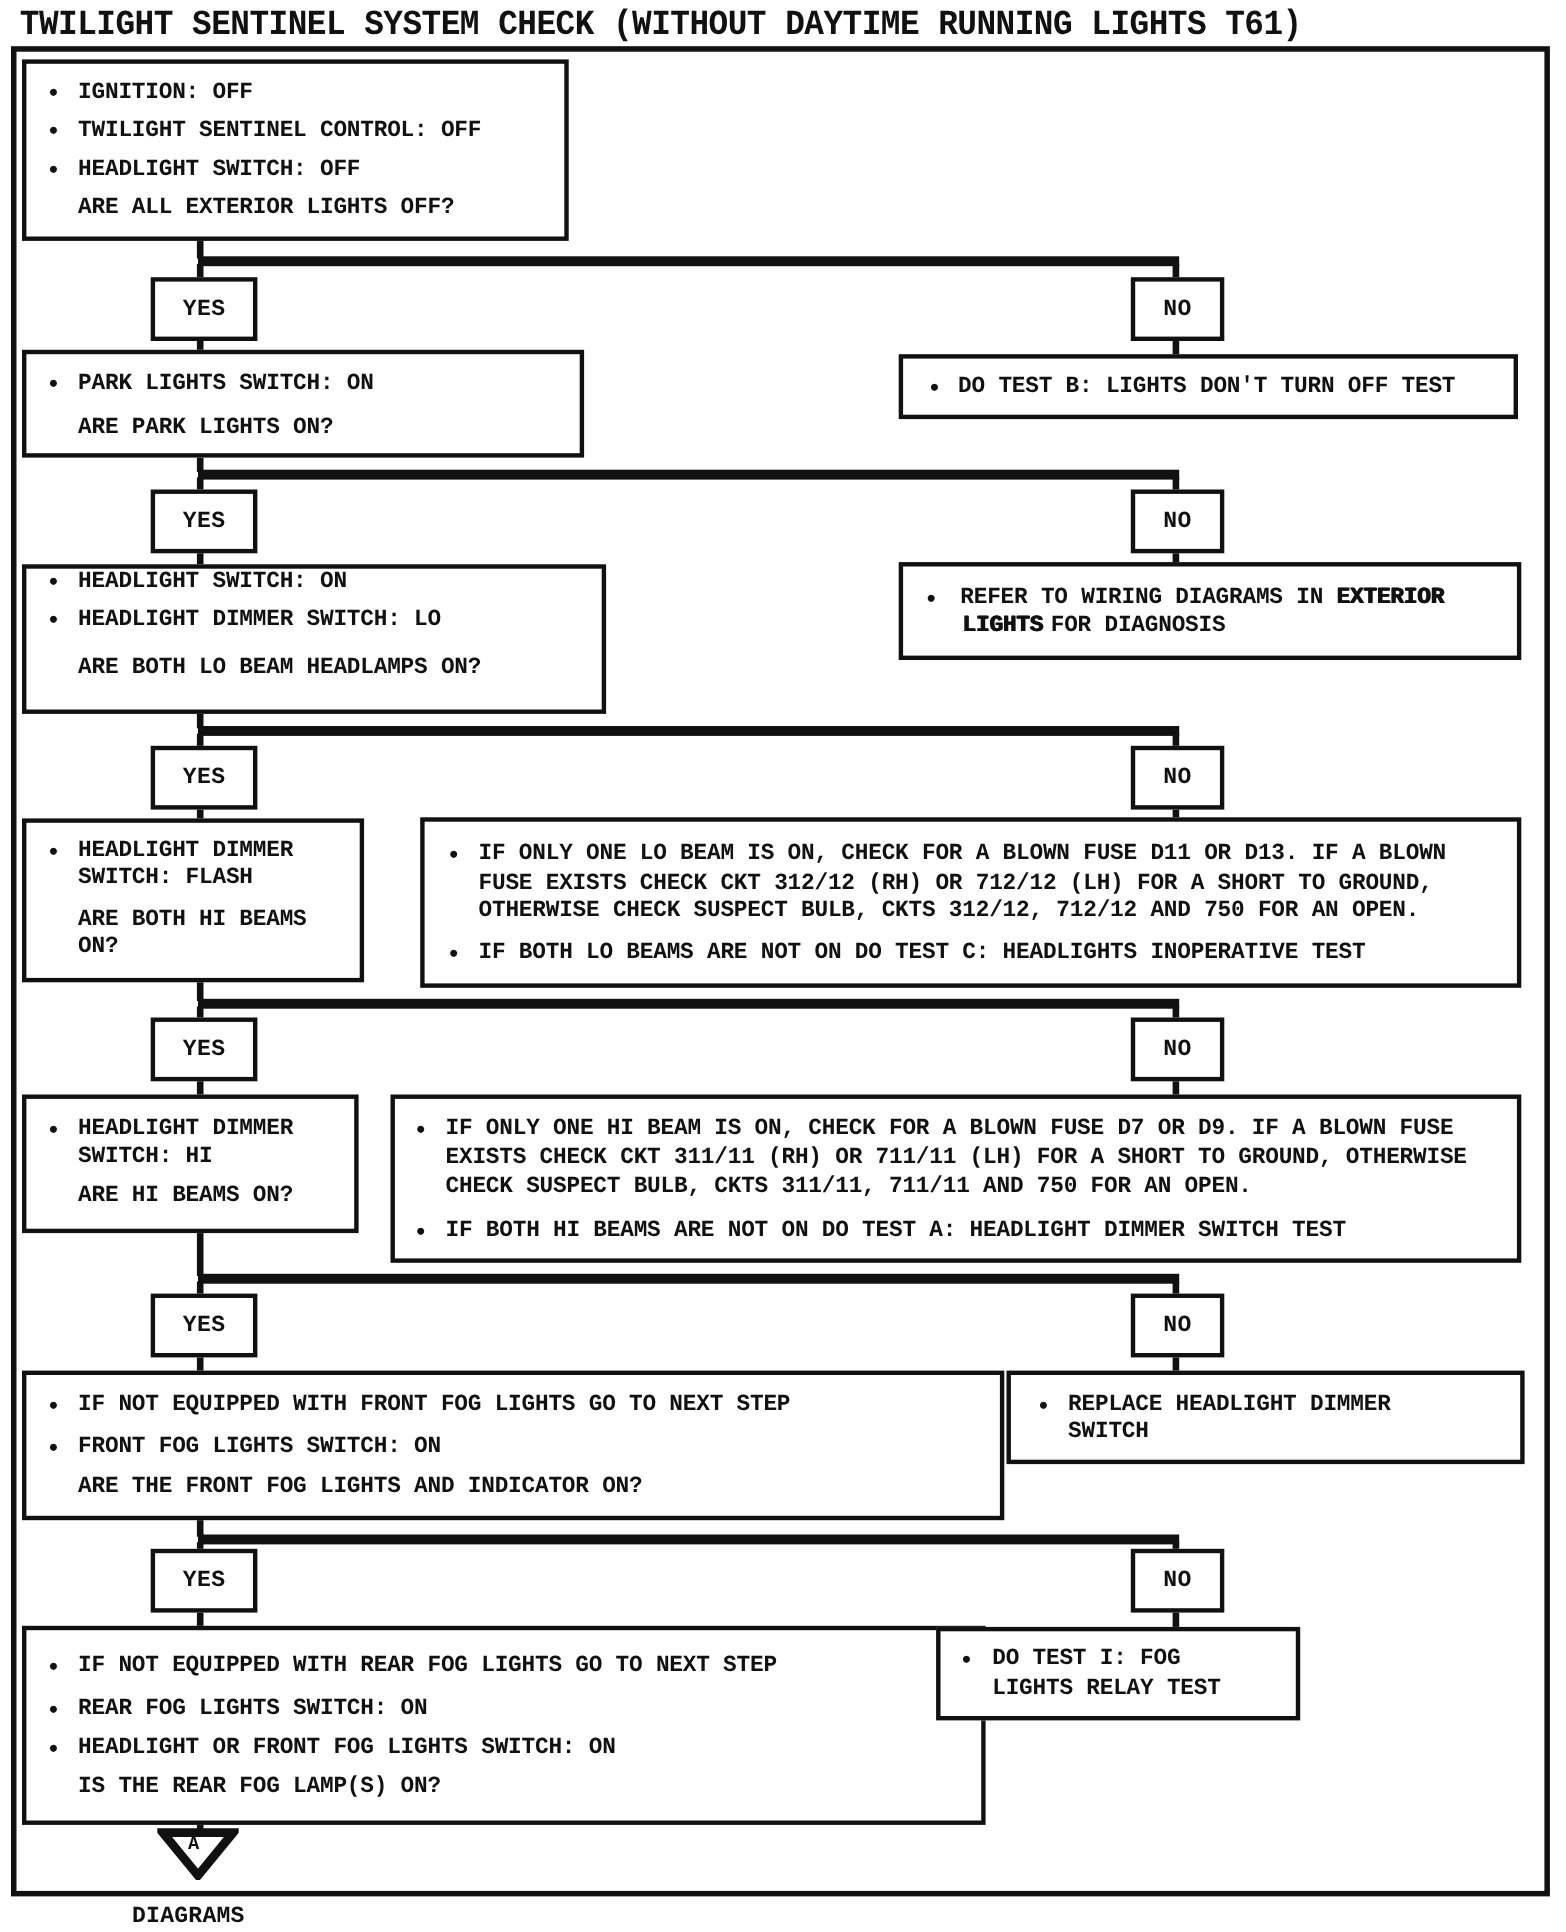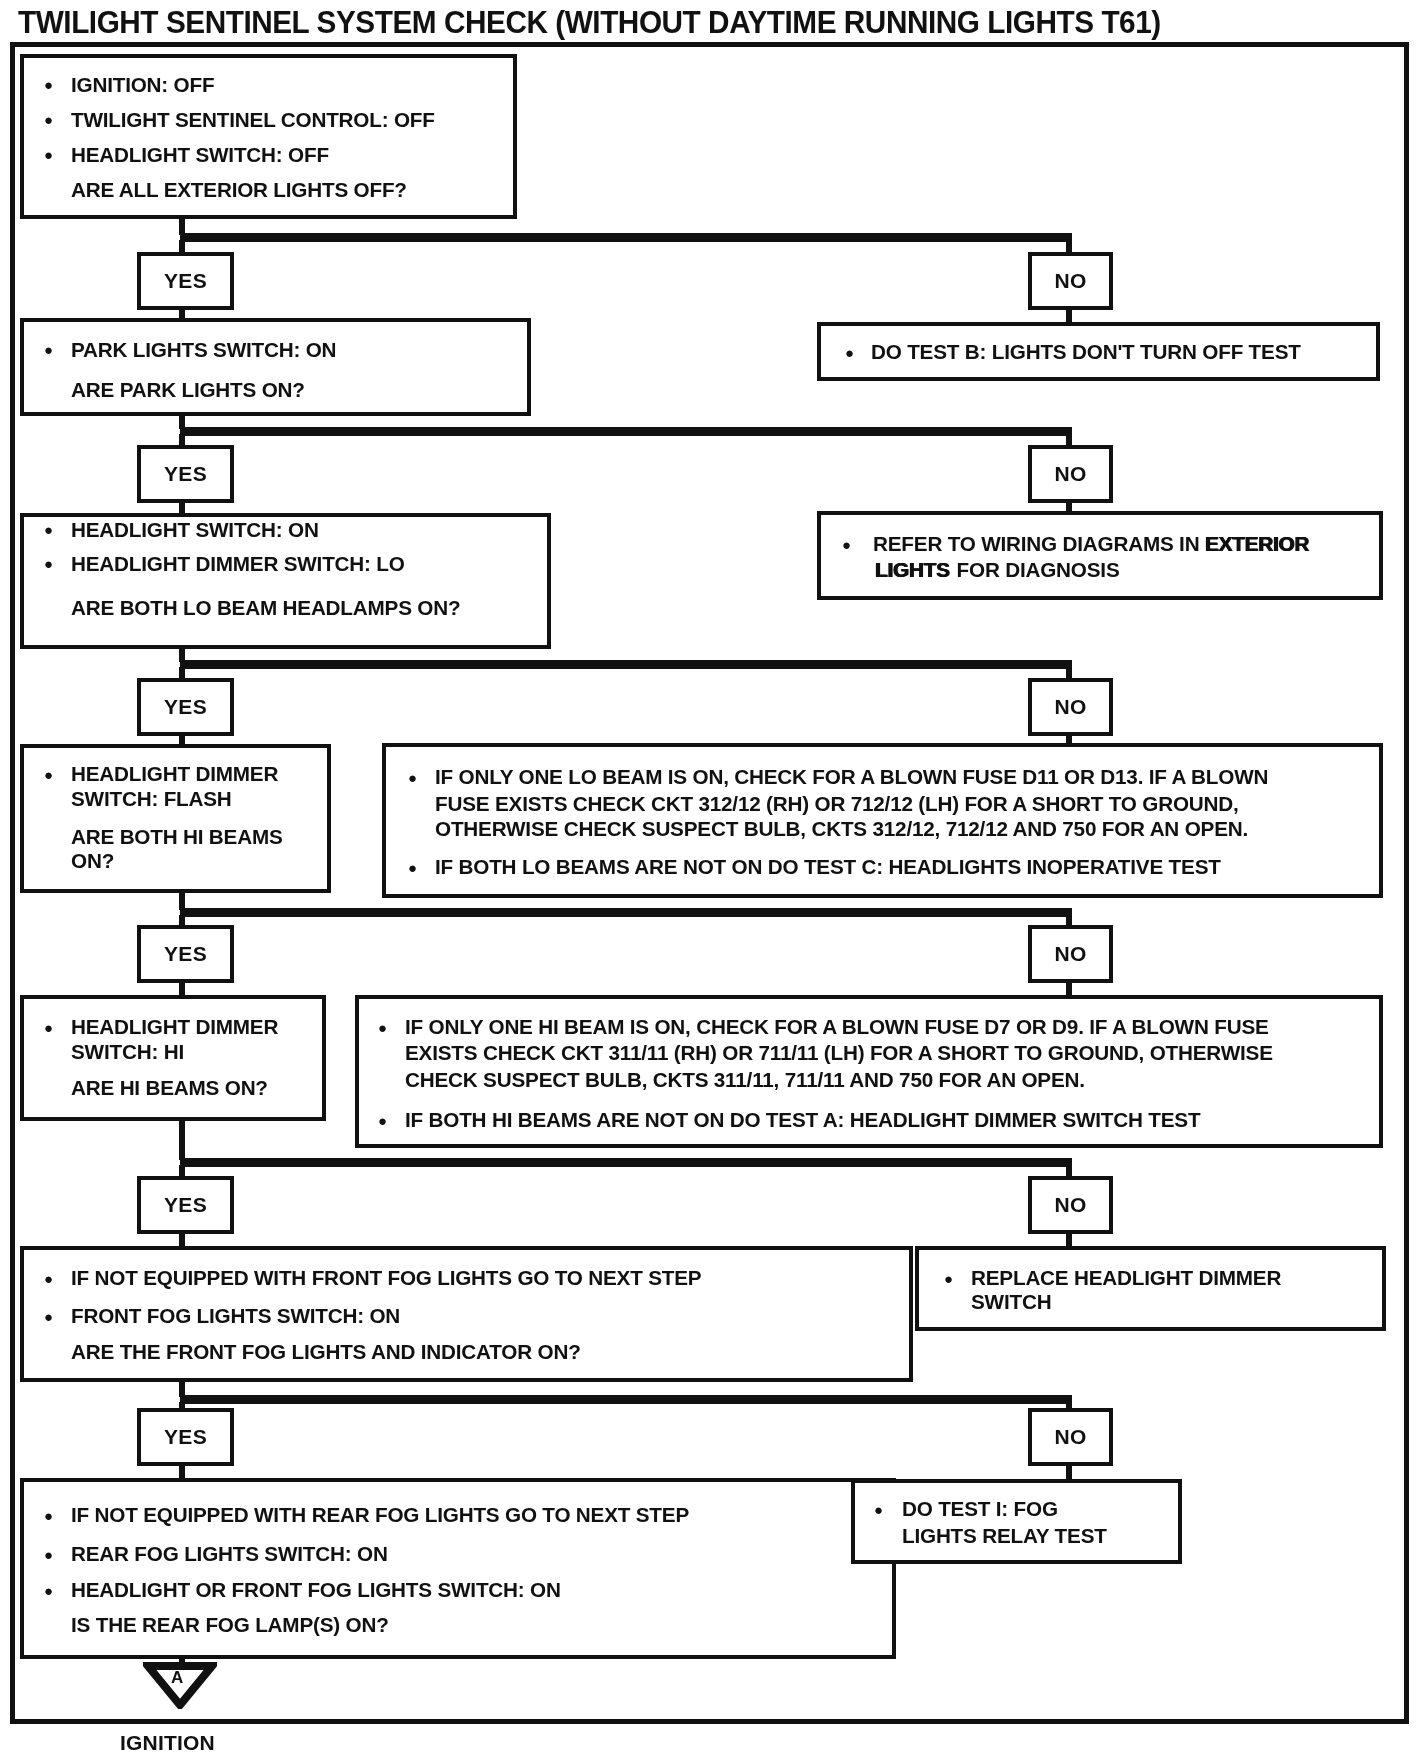--- a/index.html
+++ b/index.html
@@ -1,19 +1,19 @@
 <!DOCTYPE html>
 <html><head>
 <meta charset="utf-8">
 <style>
   html,body { margin:0; padding:0; background:#ffffff; }
   #page {
     position:relative; width:1424px; height:1756px;
     background:#ffffff; color:#111;
-    font-family:Liberation Sans, sans-serif;
+    font-family:Liberation Mono, monospace;
     overflow:hidden;
   }
   .title {
     position:absolute; left:18px; top:4px;
     font-size:32px; font-weight:bold; letter-spacing:-0.5px;
     white-space:nowrap; transform:scaleX(0.93); transform-origin:left top;
   }
   .frame {
     position:absolute; left:10px; top:42px; width:1399px; height:1682px;
     border:5px solid #111; box-sizing:border-box;
@@ -192,15 +192,15 @@
   <div class="tl" style="left:902px;top:1498px;">DO TEST I: FOG</div>
   <div class="tl" style="left:902px;top:1525px;">LIGHTS RELAY TEST</div>
 
   <div class="ln" style="left:179px;top:1659px;width:6px;height:10px;"></div>
   <div class="tri">
     <svg width="74" height="48" viewBox="0 0 74 48">
       <polygon points="5,5 69,5 37,44" fill="#ffffff" stroke="#111111" stroke-width="8" stroke-linejoin="miter"></polygon>
     </svg>
   </div>
   <div class="amark">A</div>
-  <div class="cont">IGNITION</div>
+  <div class="cont">DIAGRAMS</div>
 
 </div>
 
 </body></html>

